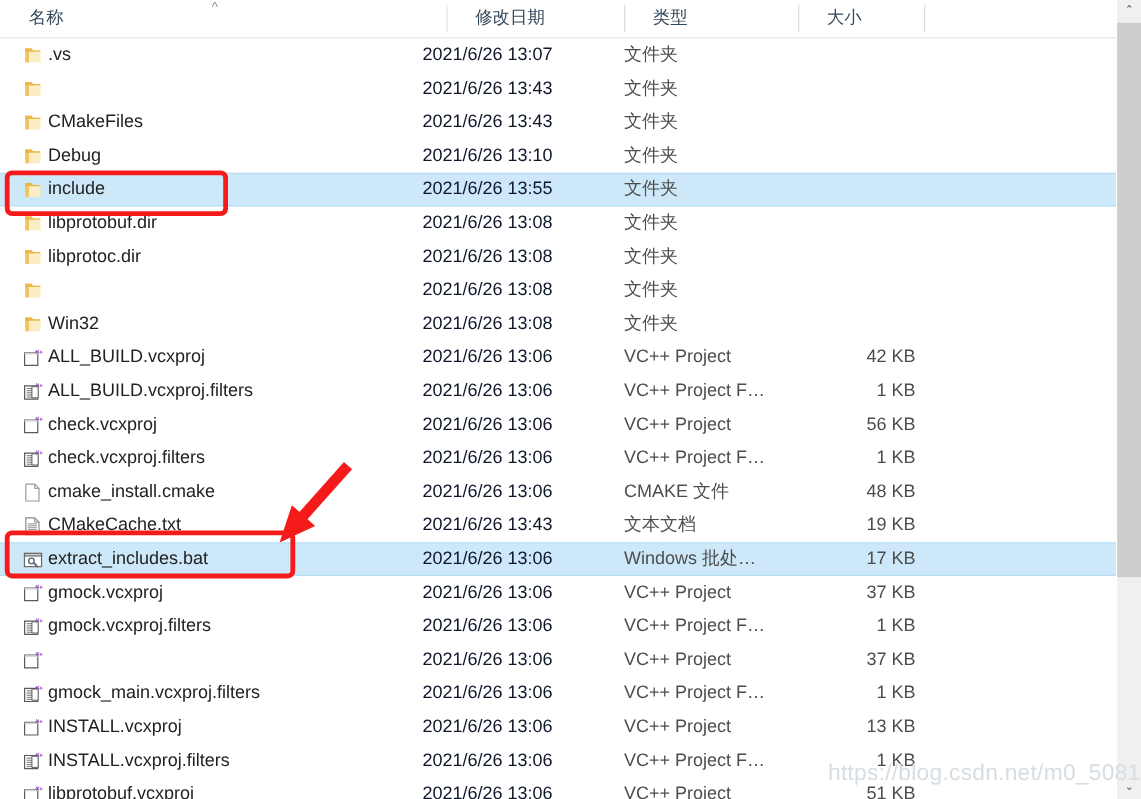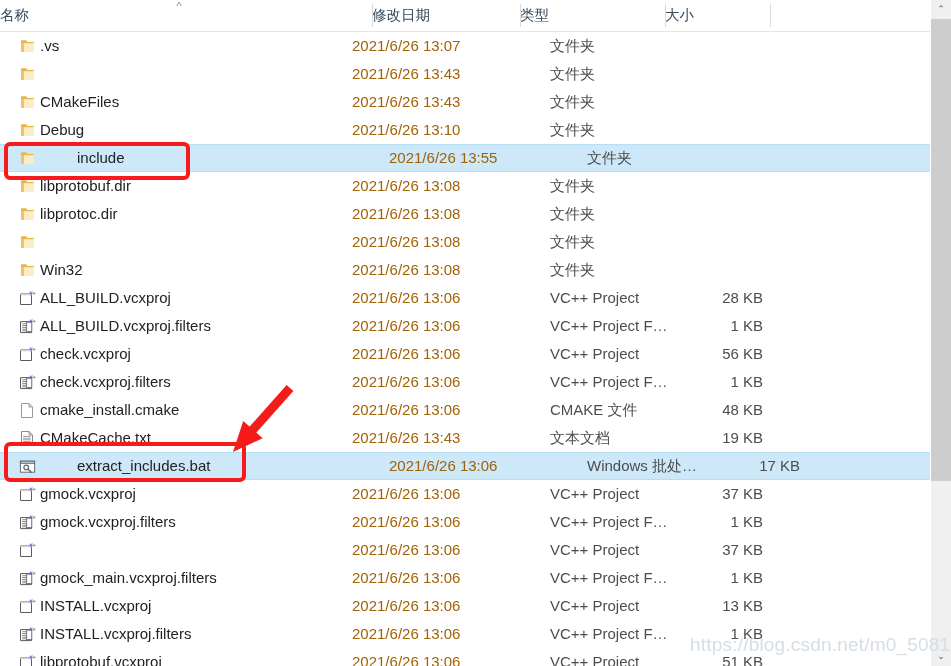--- a/index.html
+++ b/index.html
@@ -37,21 +37,21 @@
   .hcell {
     position: absolute;
     top: 0;
     height: 31px;
     line-height: 31px;
     font-size: 14.5px;
     color: #34495b;
     box-sizing: border-box;
     white-space: nowrap;
     overflow: hidden;
-    padding-left: 0;
+    padding-left: 24px;
   }
   .hcell .hsep {
     position: absolute;
     left: 0;
     top: 4px;
     bottom: 4px;
     width: 1px;
     background: #dcdcdc;
   }
 
@@ -94,25 +94,25 @@
     position: absolute;
     top: 0;
     height: 28px;
     line-height: 28px;
     font-size: 15px;
     color: #333333;
     white-space: nowrap;
     overflow: hidden;
     box-sizing: border-box;
   }
-  .row.selected .cell { line-height: 26px; margin-left: 37px; }
+  .row.selected .cell { line-height: 26px; }
 
   .cell.name   { left: 40px;  width: 300px; color: #222222; }
-  .cell.date   { left: 352px; width: 170px; color: #a16207; }
-  .cell.type   { left: 550px; width: 140px; color: #4d4d4d; }
+  .cell.date   { left: 352px; width: 170px; color: #0f172a; }
+  .cell.type   { left: 520px; width: 140px; color: #4d4d4d; }
   .cell.size   { left: 660px; width: 105px; color: #4d4d4d;
                  text-align: right; padding-right: 2px; }
 
   
   .icon {
     position: absolute;
     left: 18px;
     top: 5px;
     width: 19px;
     height: 19px;
@@ -342,21 +342,21 @@
           <svg width="19" height="19" viewBox="0 0 19 19">
             <path d="M2.5 5h11v10.5h-11z" fill="#ffffff" stroke="#5a5a5a" stroke-width="1"></path>
             <path d="M2.5 5h11v1.4h-11z" fill="#d8d8d8"></path>
             <path d="M12.3 2.2l1 1.2.9-1.1.5.5-.9 1.2 1.1.5-.3.7-1.2-.6-.5 1.3-.7-.2.5-1.4-1.3.2-.1-.7 1.3-.2-.8-1z" fill="#9b4fc8"></path>
             <path d="M15.6 3.1l.7.9.6-.8.4.4-.6.8.8.4-.2.5-.8-.4-.4.9-.5-.1.4-1-.9.1-.1-.5.9-.1-.6-.7z" fill="#9b4fc8"></path>
           </svg>
         </span>
         <span class="cell name">ALL_BUILD.vcxproj</span>
         <span class="cell date">2021/6/26 13:06</span>
         <span class="cell type">VC++ Project</span>
-        <span class="cell size">28 KB</span>
+        <span class="cell size">42 KB</span>
       </div>
       <div class="row">
         <span class="icon">
           <svg width="19" height="19" viewBox="0 0 19 19">
             <path d="M2.5 4.6h11v11h-11z" fill="#ffffff" stroke="#5a5a5a" stroke-width="1"></path>
             <g fill="#7f7f7f">
               <rect x="4.2" y="6.3" width="7.6" height="0.9"></rect>
               <rect x="4.2" y="8.1" width="7.6" height="0.9"></rect>
               <rect x="4.2" y="9.9" width="7.6" height="0.9"></rect>
               <rect x="4.2" y="11.7" width="7.6" height="0.9"></rect>

